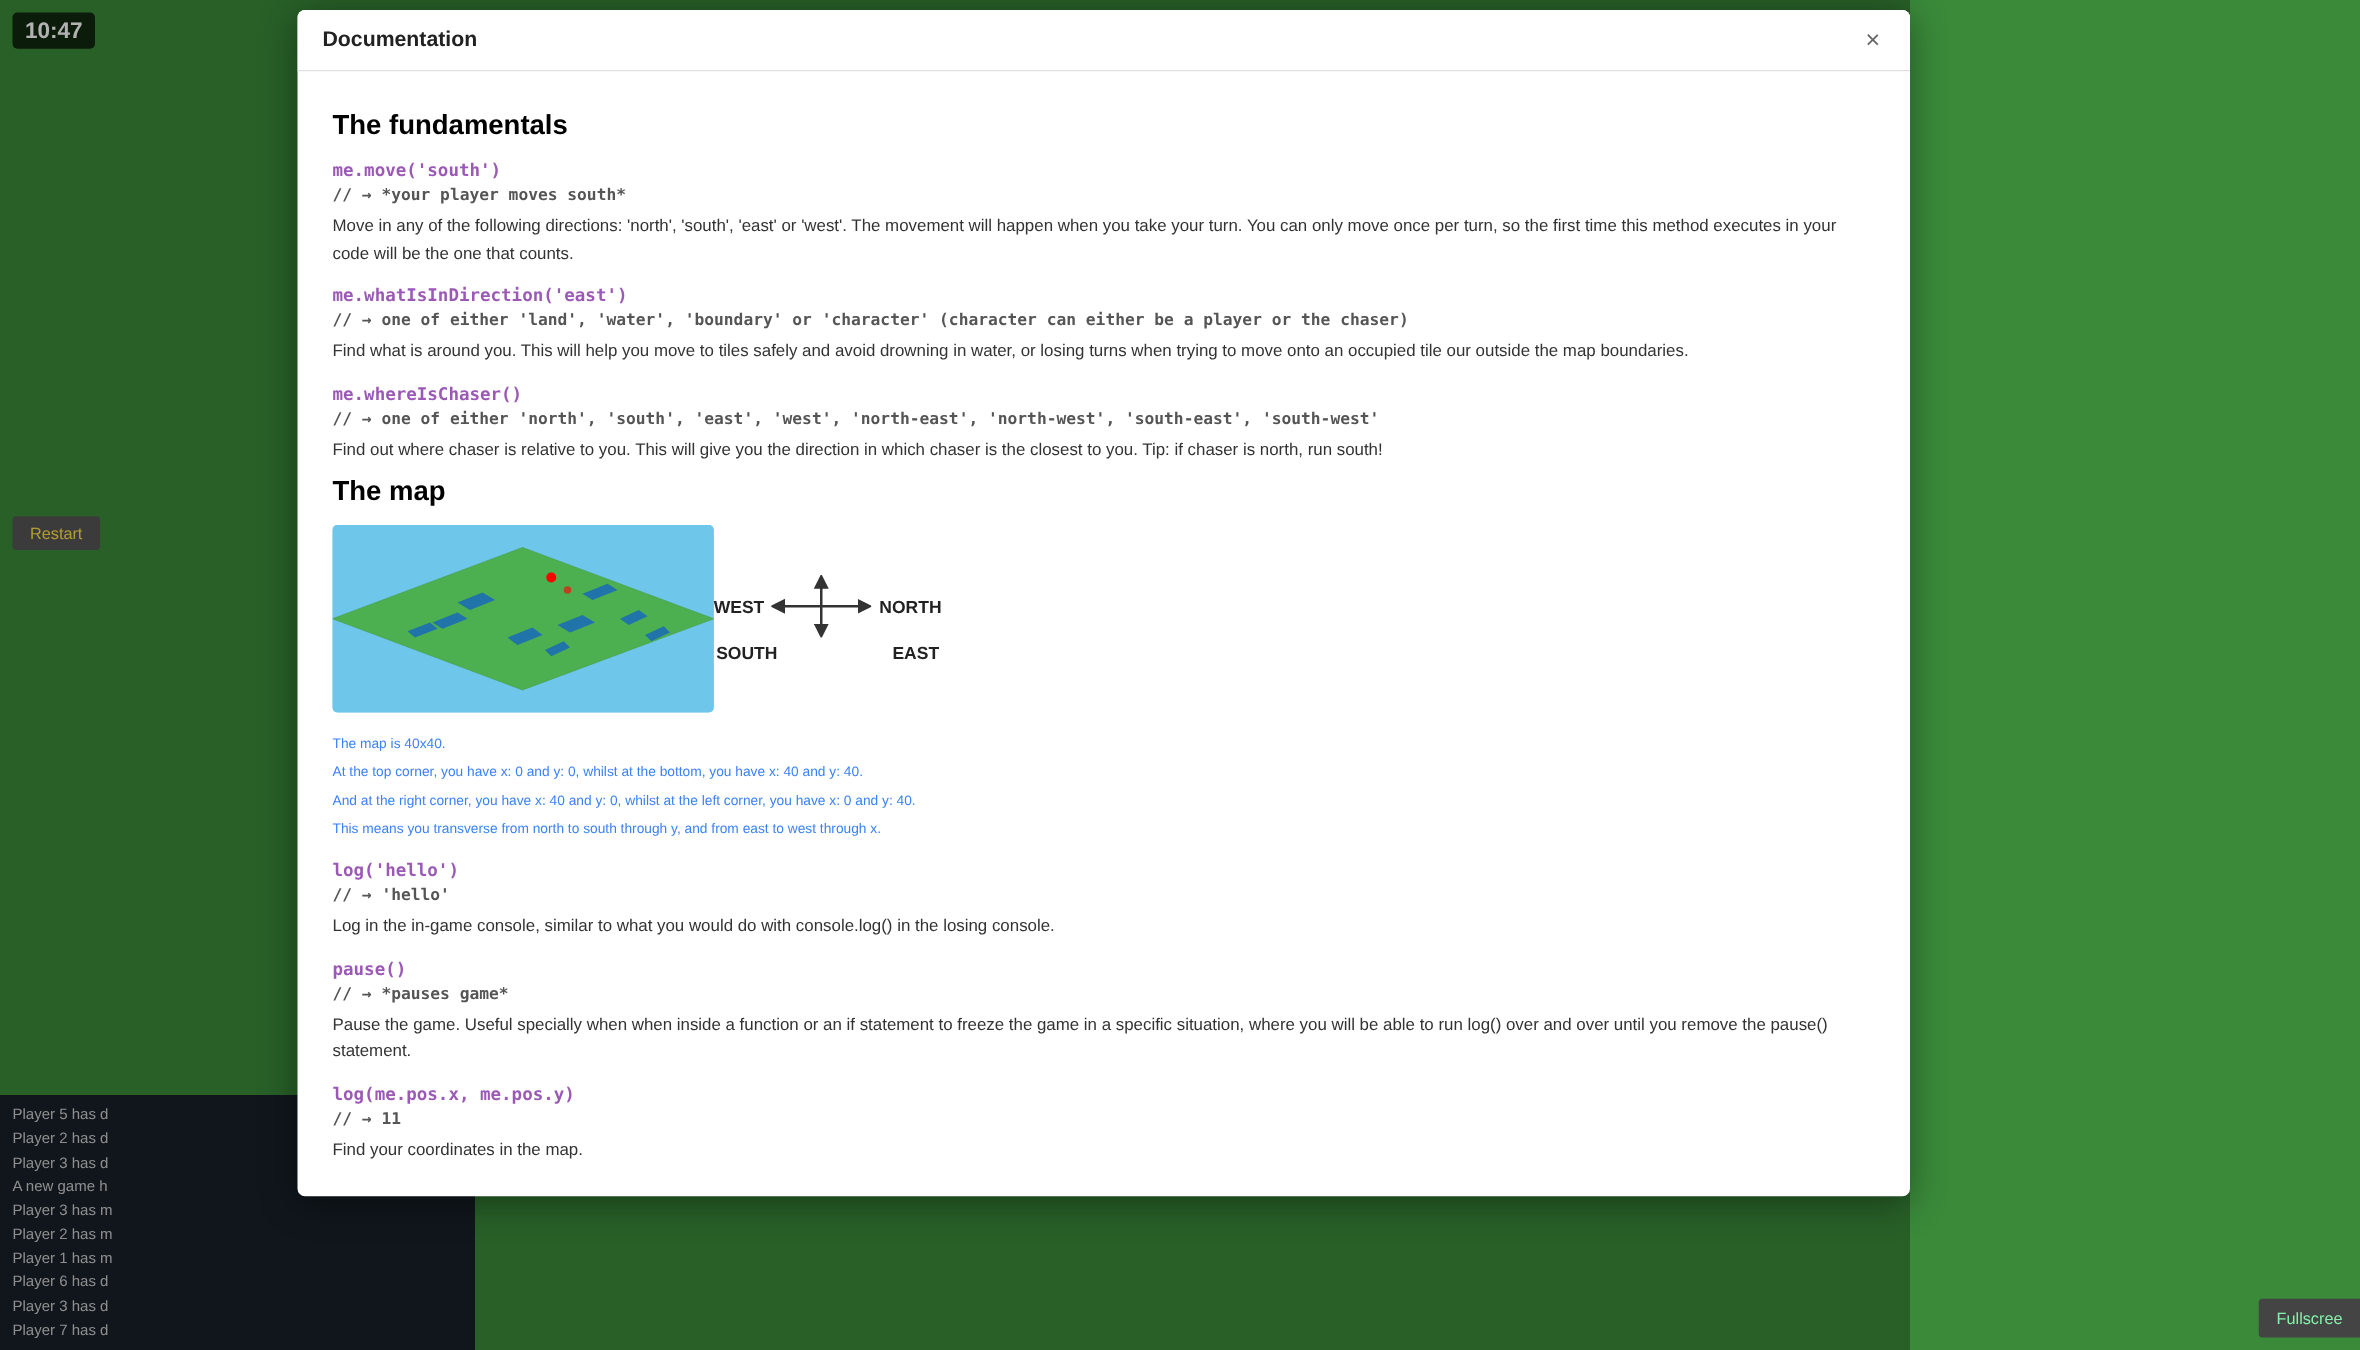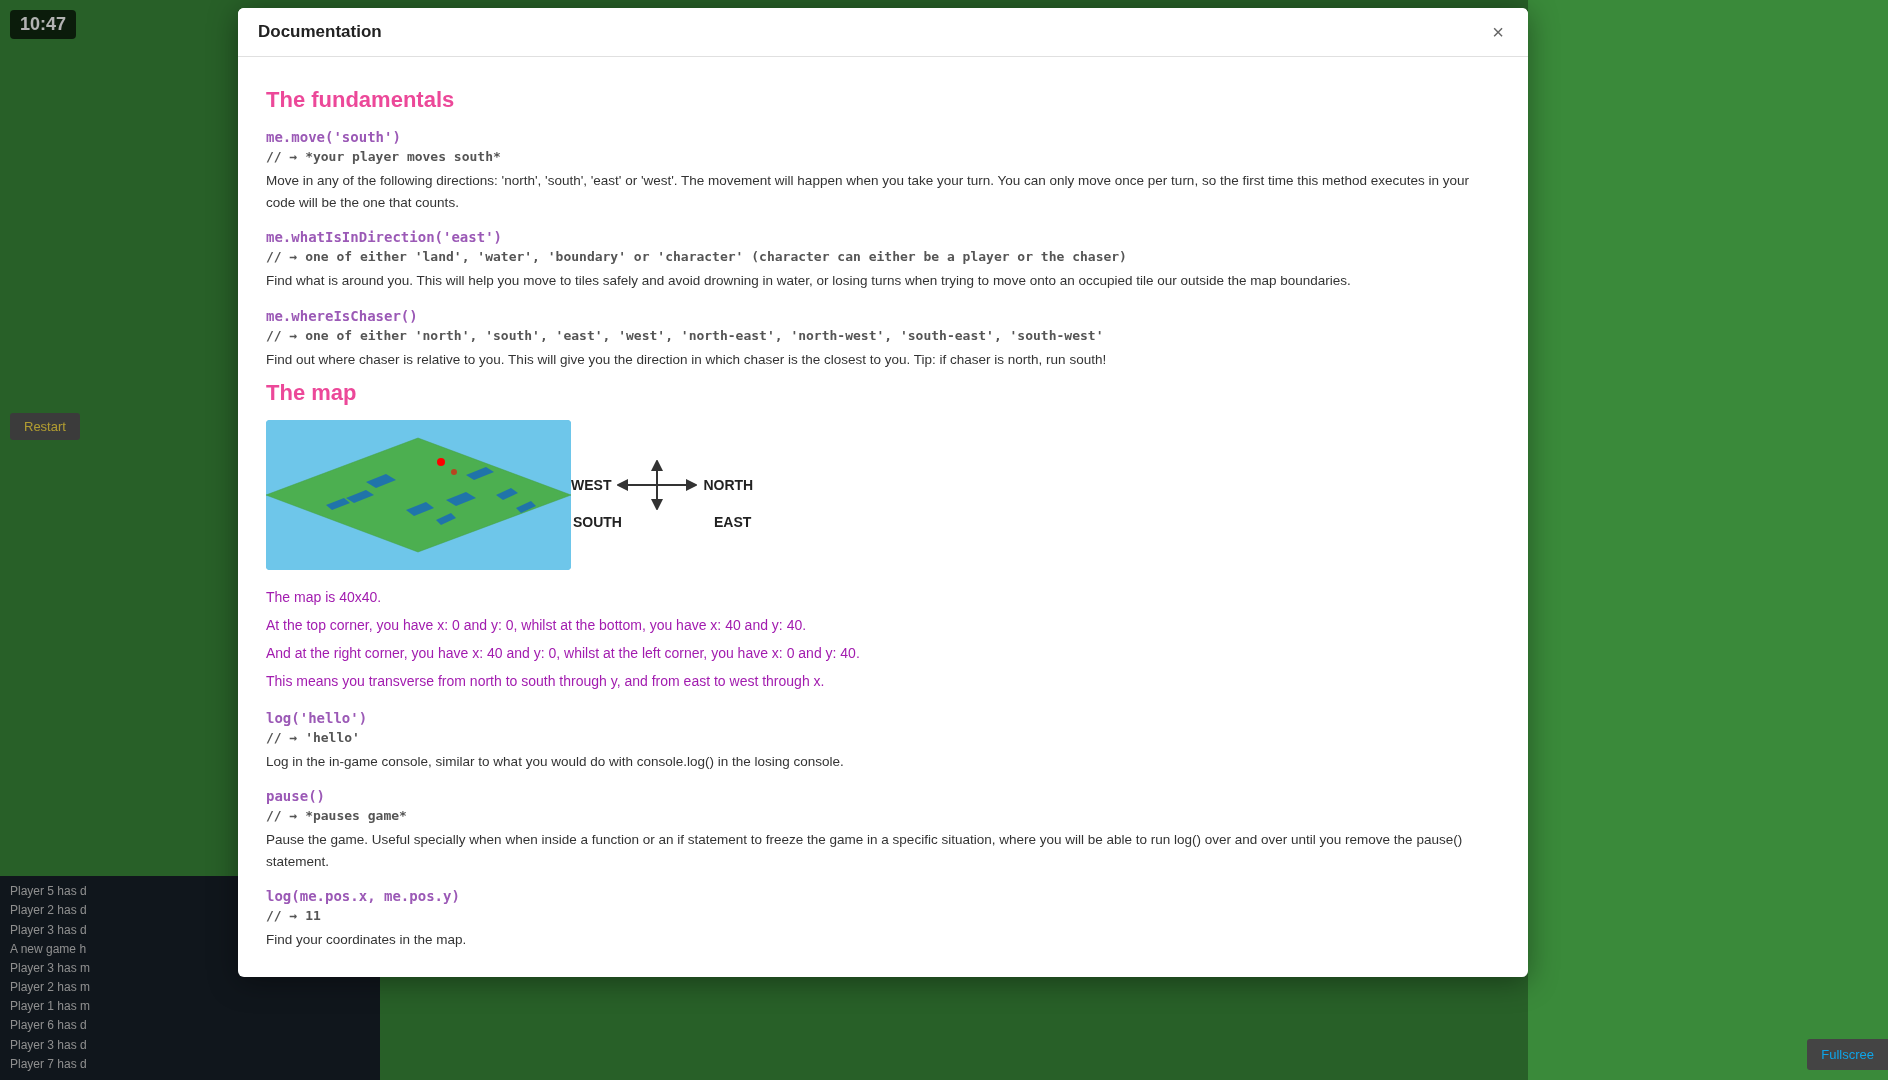--- a/index.html
+++ b/index.html
@@ -49,21 +49,21 @@
       z-index: 10;
       line-height: 1.6;
     }
 
     
     .fullscreen-btn {
       position: absolute;
       bottom: 10px;
       right: 0;
       background: #444;
-      color: #0ea5e9;
+      color: #86efac;
       border: none;
       padding: 8px 14px;
       font-size: 13px;
       cursor: pointer;
       z-index: 10;
       border-radius: 3px 0 0 3px;
       margin-left: 11px;
     }
 
     
@@ -135,21 +135,21 @@
     .modal-body {
       padding: 20px 28px;
       overflow-y: auto;
       flex: 1;
     }
 
     
     .section-heading {
       font-size: 22px;
       font-weight: bold;
-      color: #ec4899;
+      color: #000000;
       margin-top: 10px;
       margin-bottom: 10px;
     }
 
     
     .method-name {
       color: #9b59b6;
       font-family: monospace;
       font-size: 14px;
       font-weight: bold;
@@ -201,22 +201,22 @@
     }
 
     .dir-row {
       display: flex;
       align-items: center;
       gap: 6px;
     }
 
     
     .map-desc {
-      font-size: 14px;
-      color: #a21caf;
+      font-size: 11px;
+      color: #3b82f6;
       line-height: 1.7;
       margin-bottom: 4px;
     }
 
     
     .others-section {
       margin-top: 8px;
     }
   </style>
 </head>

